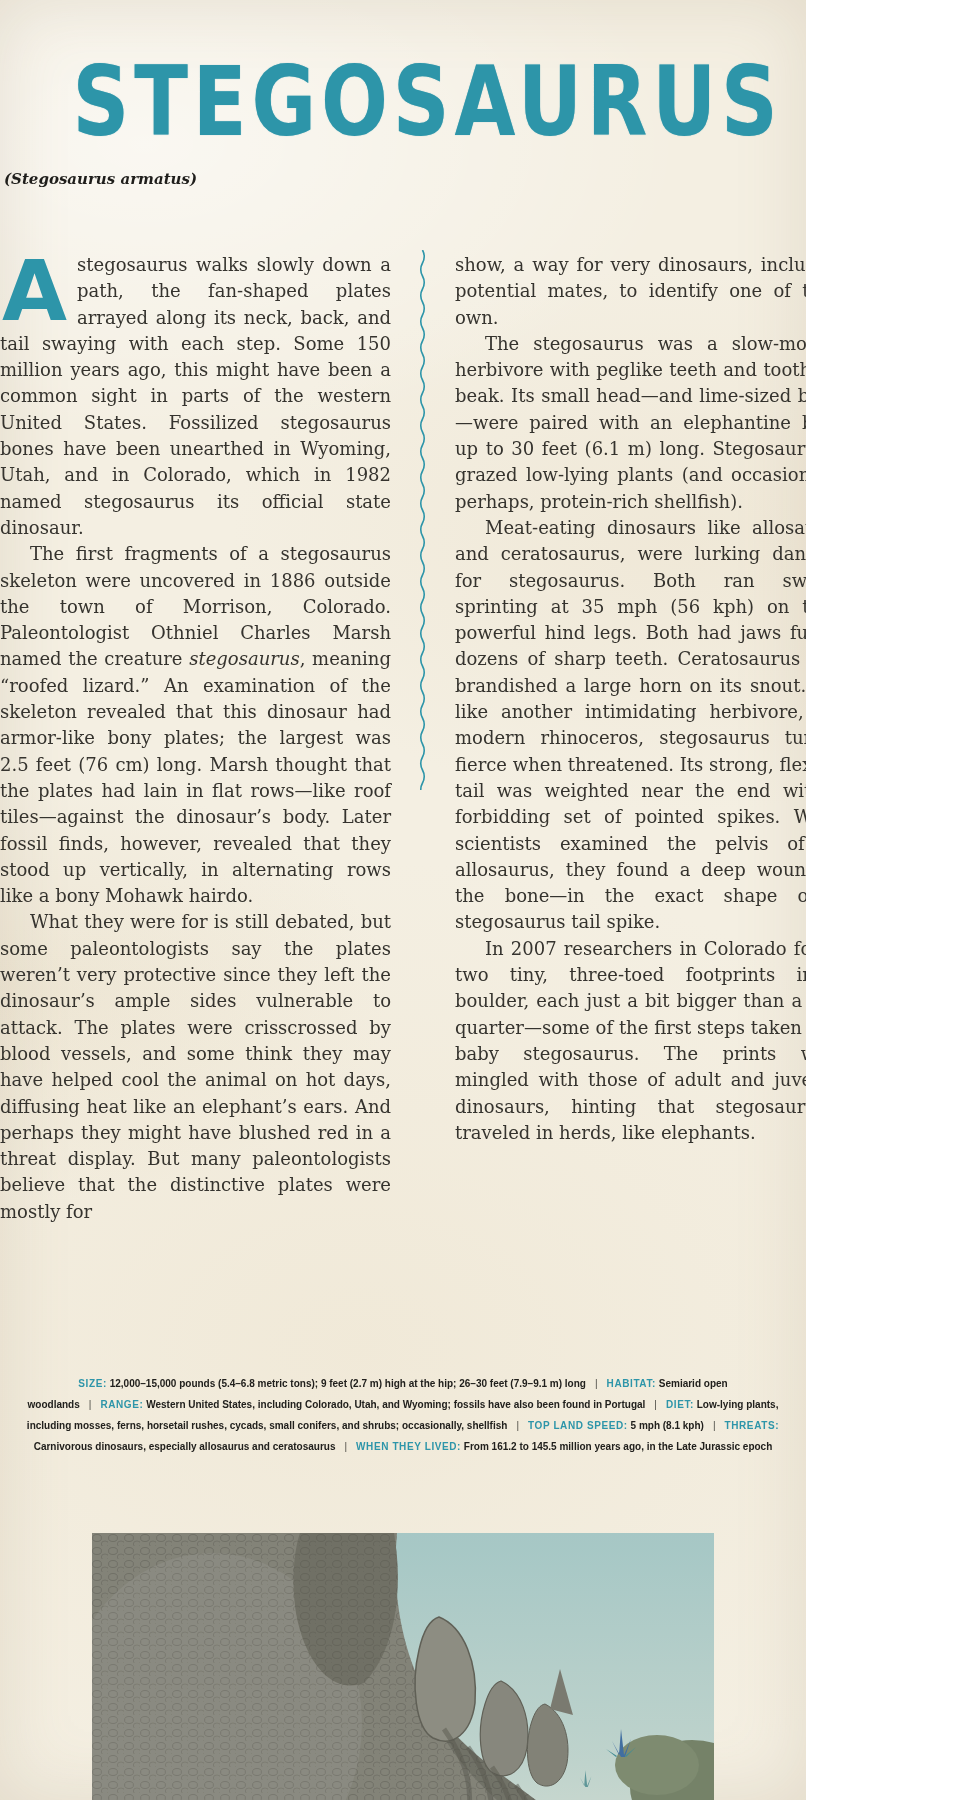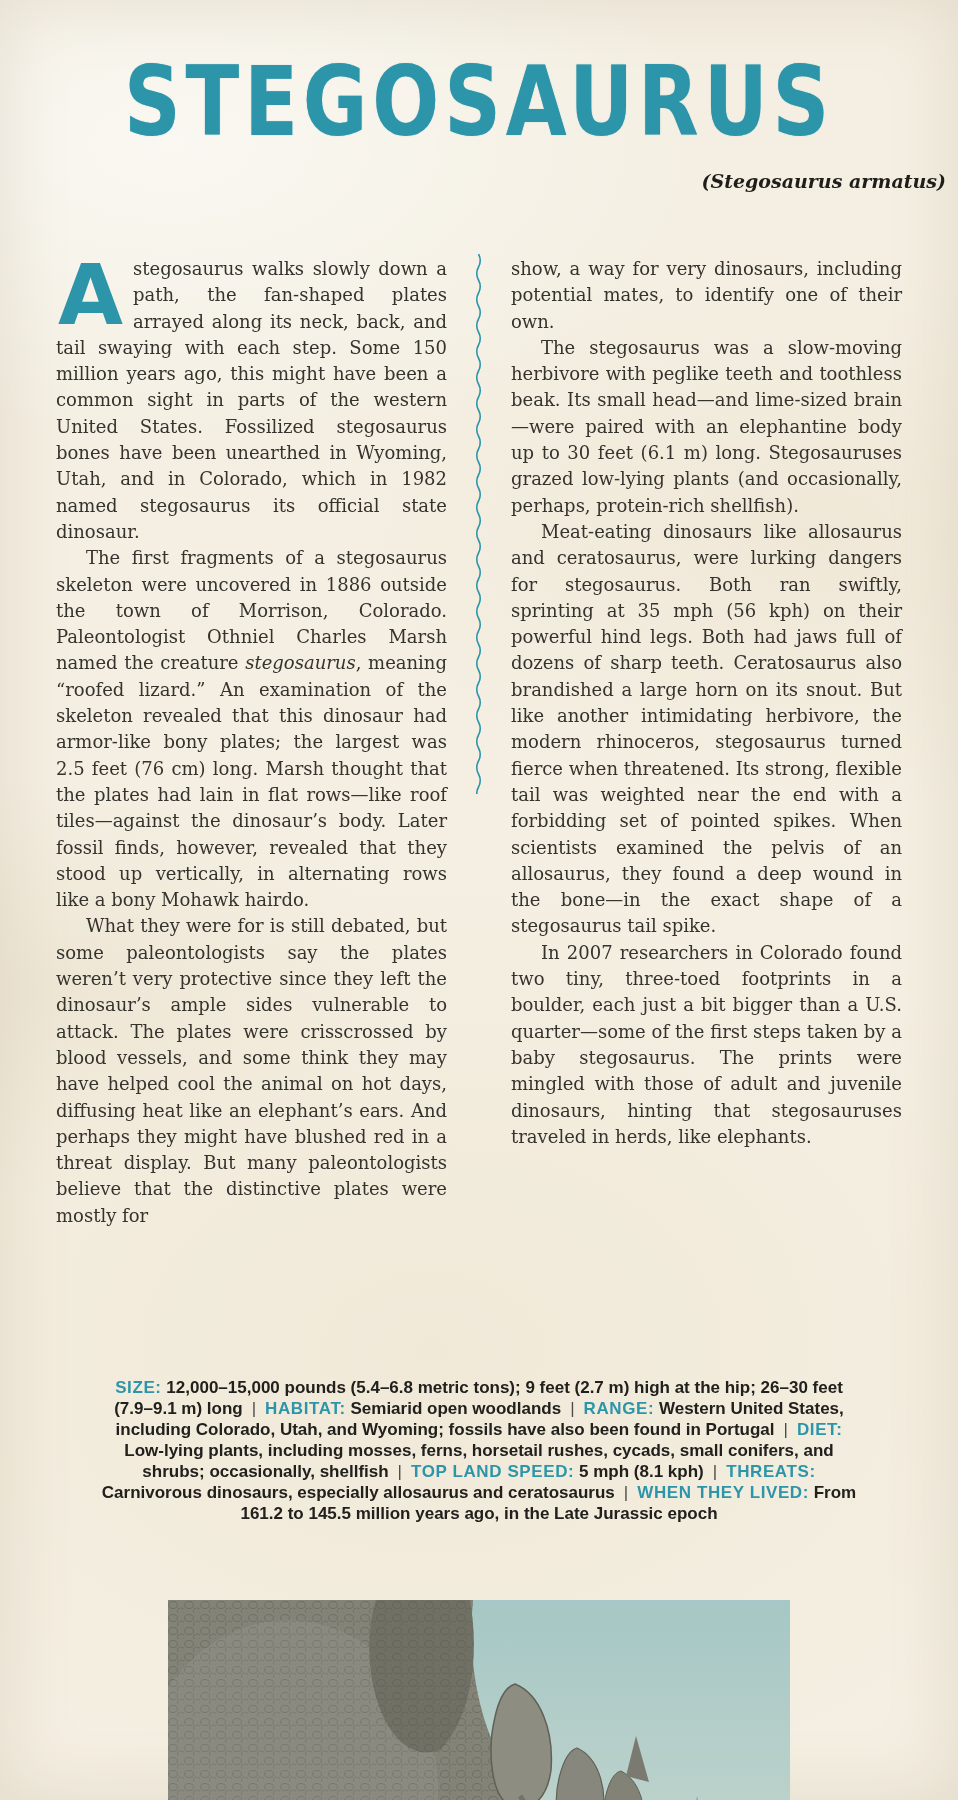--- a/index.html
+++ b/index.html
@@ -3,21 +3,21 @@
 <meta charset="utf-8">
 <style>
   html,body{margin:0;padding:0;}
   :root{
     --teal:#2d95a9;
     --ink:#35332e;
     --parchment:#f4efe2;
   }
   .page{
     position:relative;
-    width:958px;height:1800px;
+    width:806px;height:1800px;
     overflow:hidden;
     background:
       radial-gradient(900px 500px at 18% 8%, rgba(255,255,255,.55), rgba(255,255,255,0) 60%),
       radial-gradient(700px 420px at 85% 30%, rgba(231,219,195,.35), rgba(231,219,195,0) 65%),
       radial-gradient(1000px 700px at 45% 75%, rgba(236,226,204,.45), rgba(236,226,204,0) 70%),
       radial-gradient(500px 300px at 5% 55%, rgba(226,214,188,.35), rgba(226,214,188,0) 70%),
       var(--parchment);
     box-shadow: inset 0 0 70px rgba(150,130,95,.18);
     font-family:"DejaVu Serif", serif;
   }
@@ -27,25 +27,25 @@
     font-family:"DejaVu Sans", sans-serif;
     font-weight:bold;
     font-size:96px;line-height:1;
     letter-spacing:6px;
     color:var(--teal);
     transform:scaleX(.82);
     transform-origin:50% 50%;
     text-shadow:0 0 1px rgba(45,149,169,.6);
   }
   .subtitle{
-    margin:20px 12px 0;
-    text-align:right;
+    margin:20px 4px 0;
+    text-align:left;
     font-family:"DejaVu Serif", serif;
     font-style:italic;font-weight:bold;
-    font-size:19px;color:#1f1e1b;
+    font-size:15px;color:#1f1e1b;
   }
   .columns{
     position:relative;
     width:846px;margin:64px auto 0;
     display:flex;gap:64px;
   }
   .col{
     width:391px;
     text-align:justify;
     font-size:18px;line-height:26.3px;
@@ -63,21 +63,21 @@
   }
   .divider{
     position:absolute;left:50%;top:-2px;
     transform:translateX(-50%);
   }
   .facts{
     width:762px;margin:148px auto 0;
     text-align:center;
     font-family:"Liberation Sans", sans-serif;
     font-weight:bold;
-    font-size:17px;line-height:21px;
+    font-size:10px;line-height:21px;
     color:#21201d;
   }
   .fact-label{color:var(--teal);letter-spacing:.6px;white-space:nowrap;}
   .fact-sep{padding:0 9px;color:#4c4b45;font-weight:normal;}
   .photo-wrap{width:622px;margin:76px auto 0;line-height:0;}
   em{font-style:italic;}
 </style>
 </head>
 <body>
 

